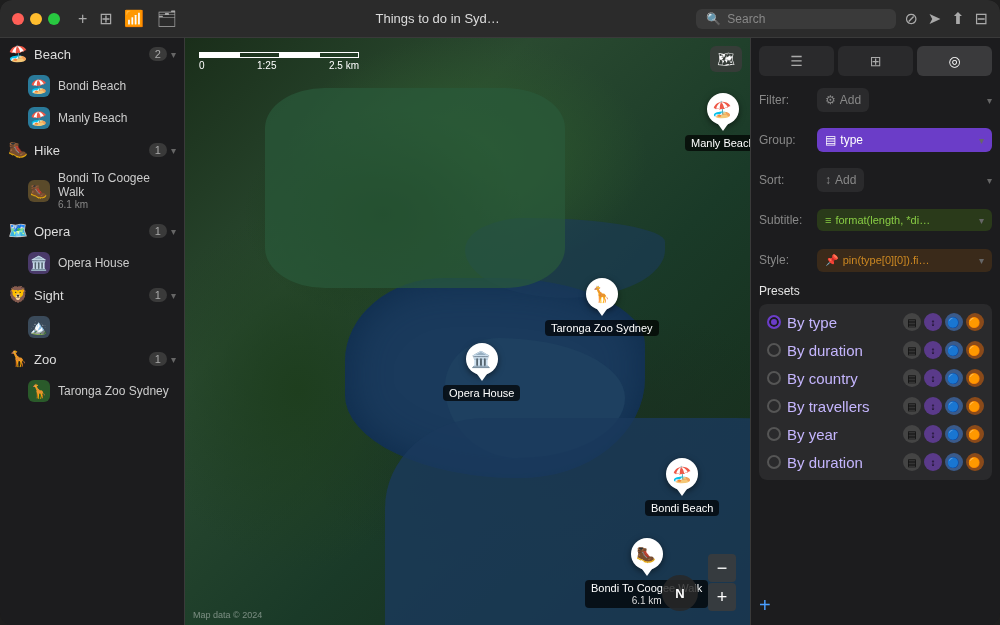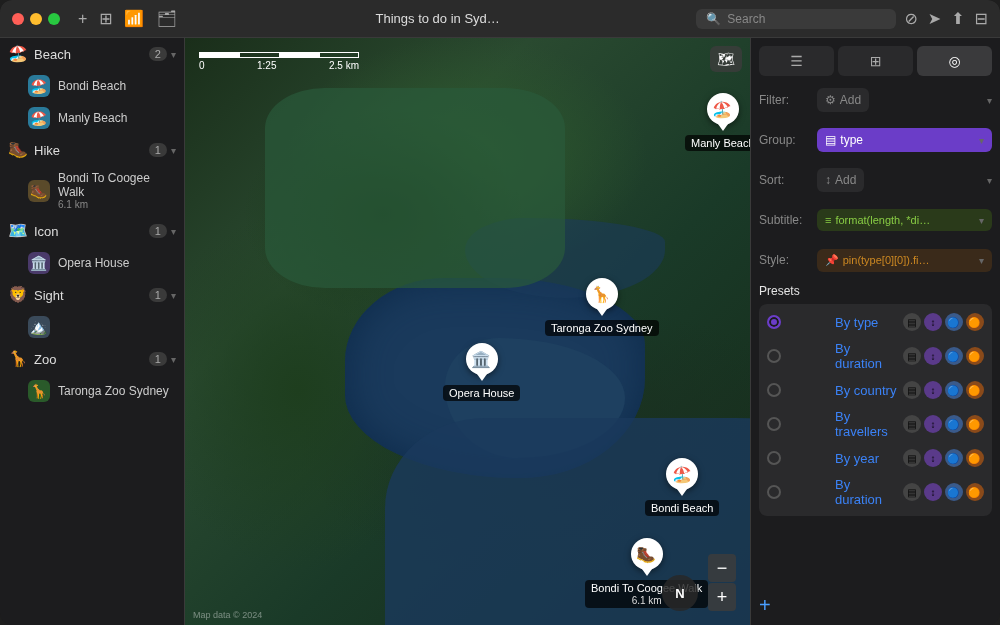--- a/index.html
+++ b/index.html
@@ -378,23 +378,22 @@
       border: 2px solid #555;
       flex-shrink: 0;
     }
     .preset-radio.selected {
       border-color: #6b3dc8;
       background: #6b3dc8;
       box-shadow: inset 0 0 0 2px #1c1c1e;
     }
     .preset-name {
       flex: 1;
-      color: #3b82f6;
-      font-size: 13px;
-      margin-left: 48px;
+      color: #c4b5fd;
+      font-size: 15px;
     }
     .preset-icons {
       display: flex;
       gap: 3px;
     }
     .preset-icon-dot {
       width: 18px;
       height: 18px;
       border-radius: 50%;
       display: flex;
@@ -474,21 +473,21 @@
     <div class="list-item">
       <div class="item-icon" style="background:#5a4a2a;">🥾</div>
       <div>
         <div class="item-label">Bondi To Coogee Walk</div>
         <div class="item-sub">6.1 km</div>
       </div>
     </div>
 
     <div class="group-header">
       <span class="group-icon">🗺️</span>
-      <span class="group-label">Icon</span>
+      <span class="group-label">Opera</span>
       <span class="group-count">1</span>
       <span class="chevron">▾</span>
     </div>
     <div class="list-item">
       <div class="item-icon" style="background:#4a3a6a;">🏛️</div>
       <span class="item-label">Opera House</span>
     </div>
 
     <div class="group-header">
       <span class="group-icon">🦁</span>

